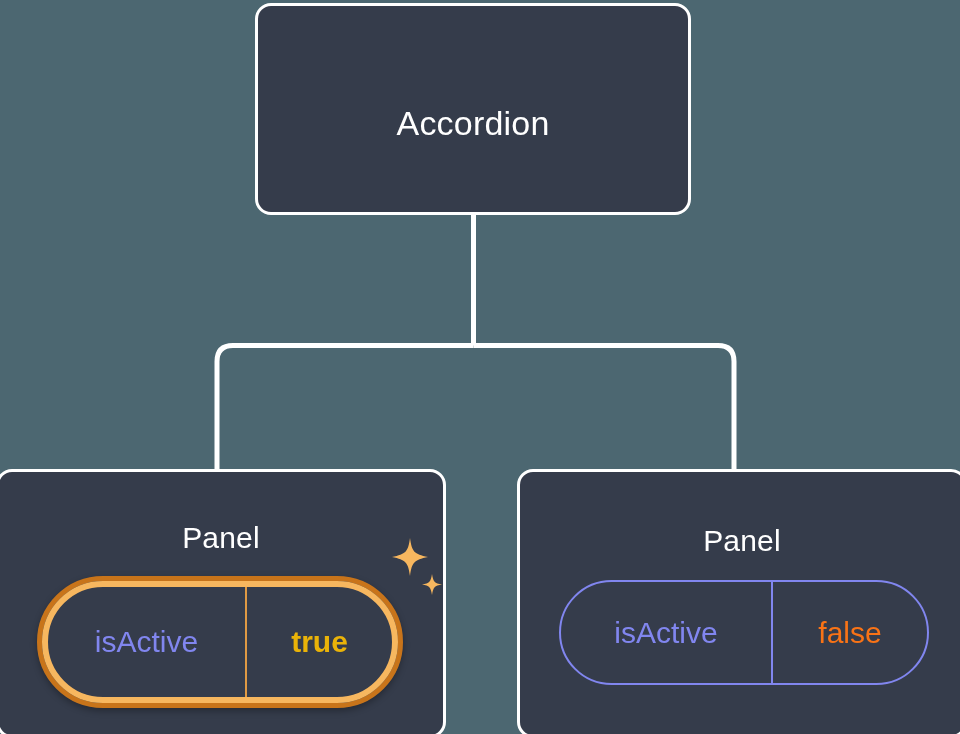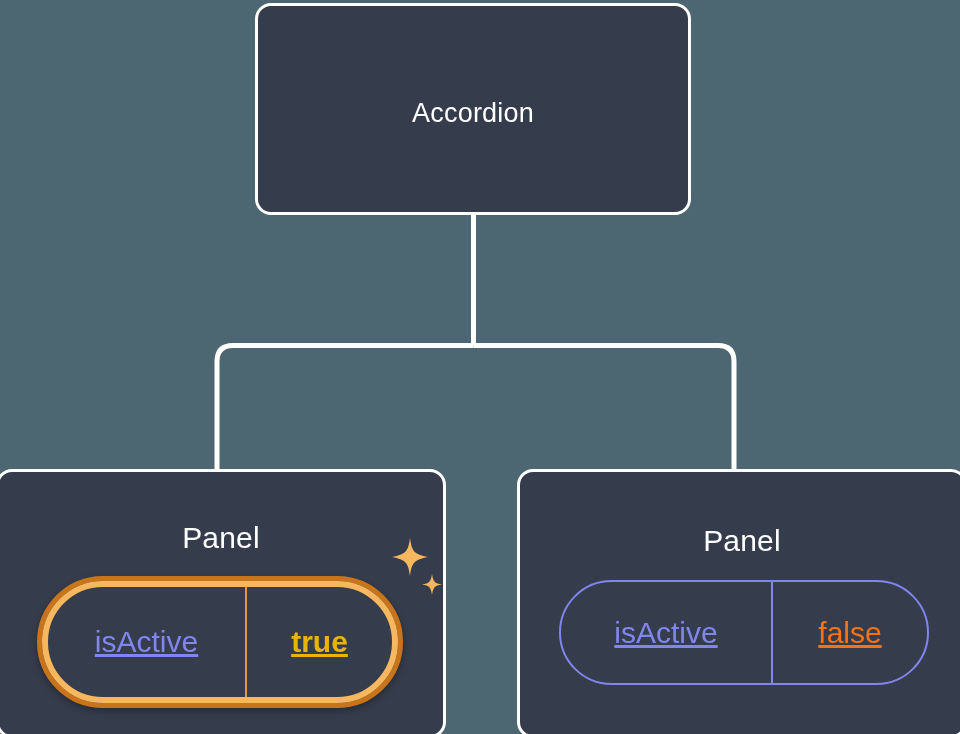--- a/index.html
+++ b/index.html
@@ -60,22 +60,22 @@
   .node-title {
     position: absolute;
     left: 0;
     right: 0;
     text-align: center;
     color: #ffffff;
     font-weight: 400;
     letter-spacing: 0.2px;
   }
   .node-root .node-title {
-    top: 92px;
-    font-size: 27px;
+    top: 98px;
+    font-size: 34px;
   }
   .node-panel-left .node-title {
     top: 49px;
     font-size: 30px;
   }
   .node-panel-right .node-title {
     top: 52px;
     font-size: 30px;
   }
 
@@ -86,21 +86,20 @@
     align-items: stretch;
     box-sizing: border-box;
     border-radius: 999px;
   }
   .prop-key, .prop-val {
     display: flex;
     align-items: center;
     justify-content: center;
     box-sizing: border-box;
     white-space: nowrap;
-    text-decoration: underline;
   }
 
   
   .pill-plain {
     left: 39px;
     top: 108px;
     width: 370px;
     height: 105px;
     border: 2px solid #8186ef;
   }

